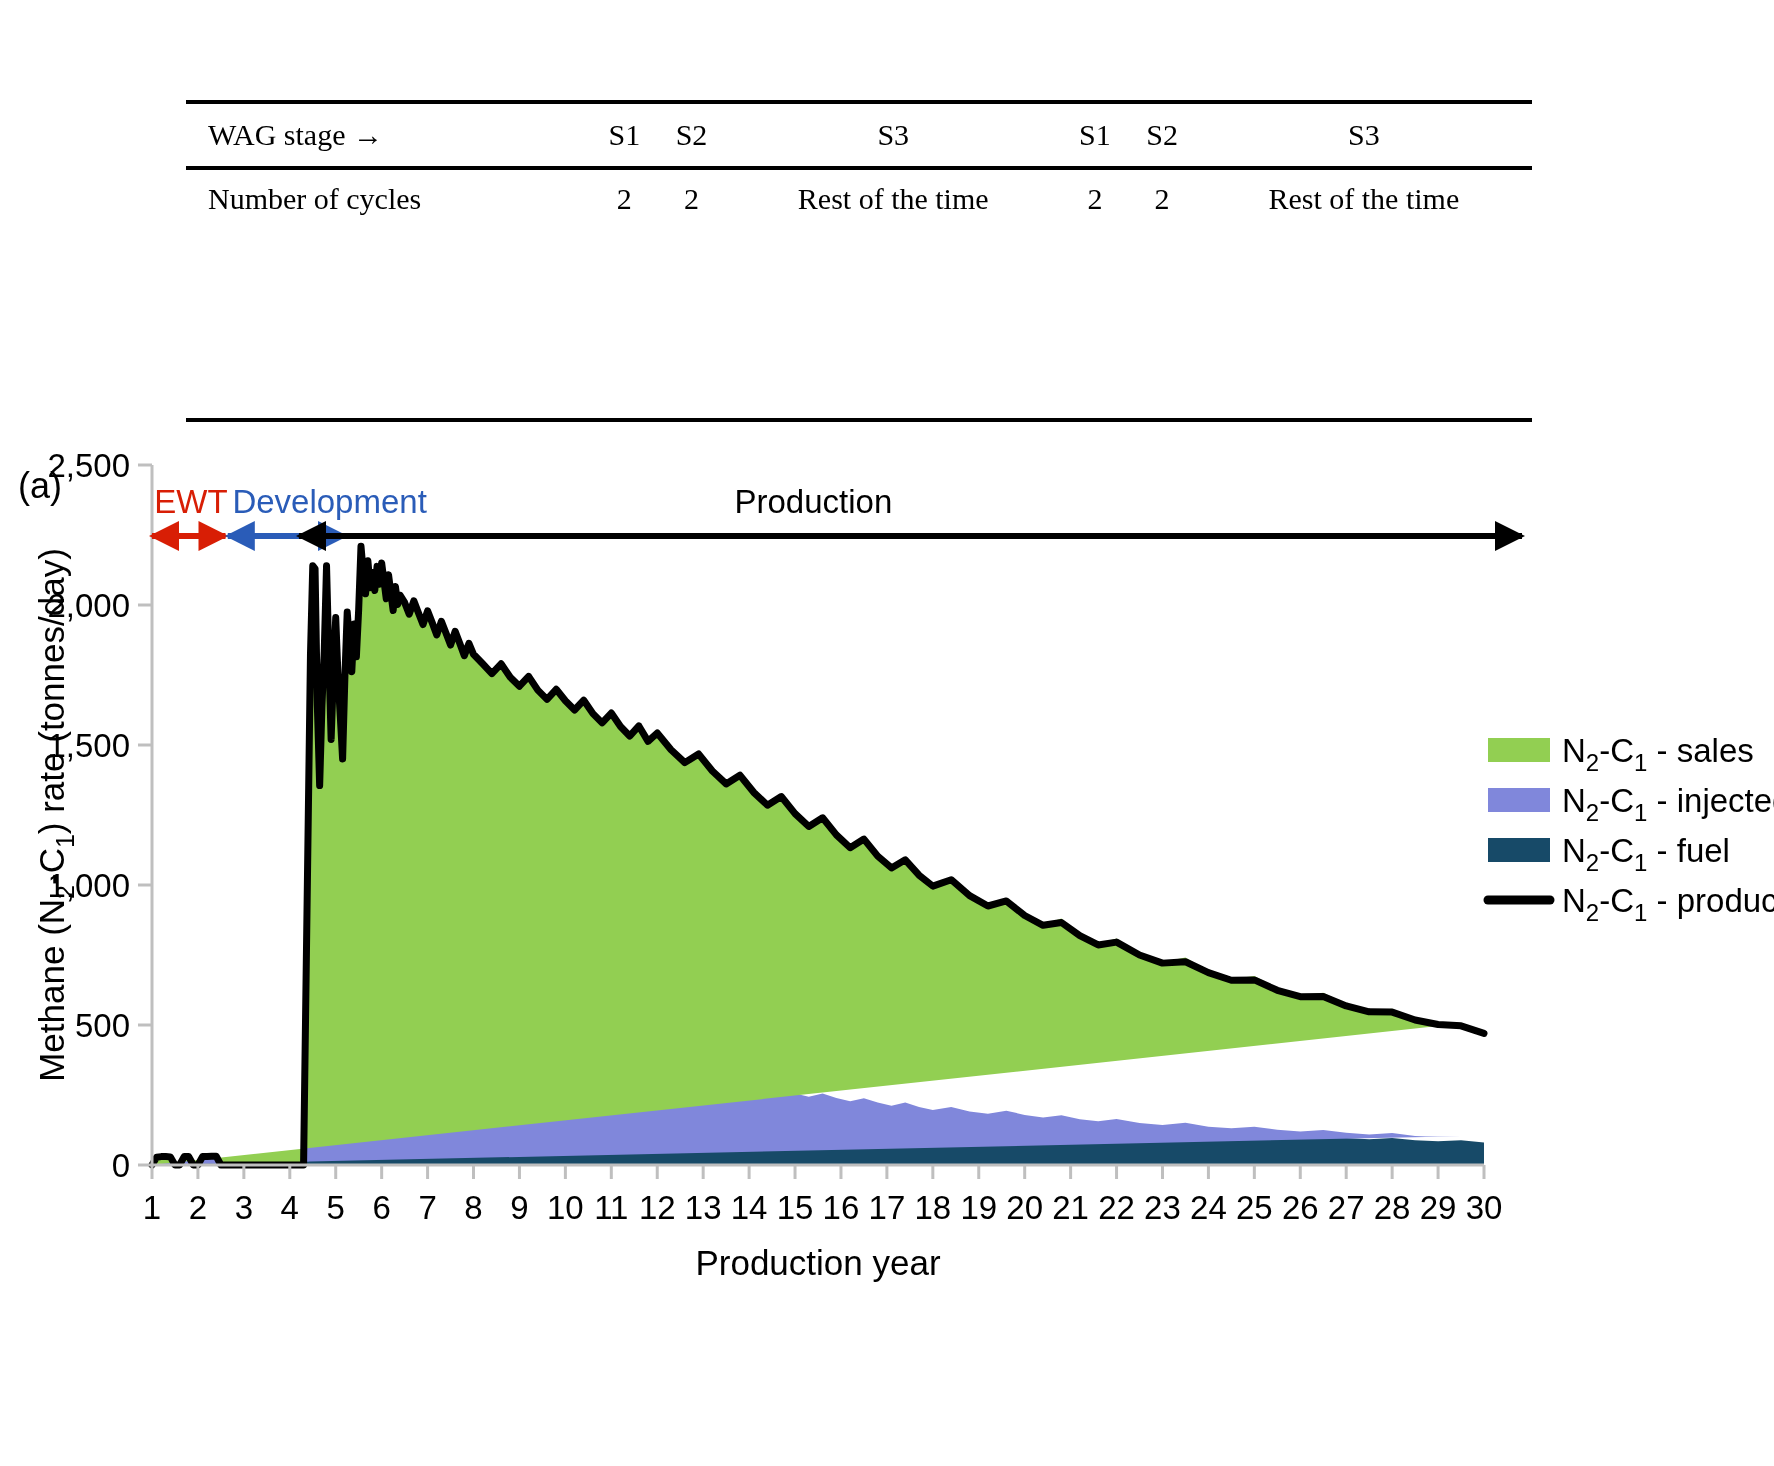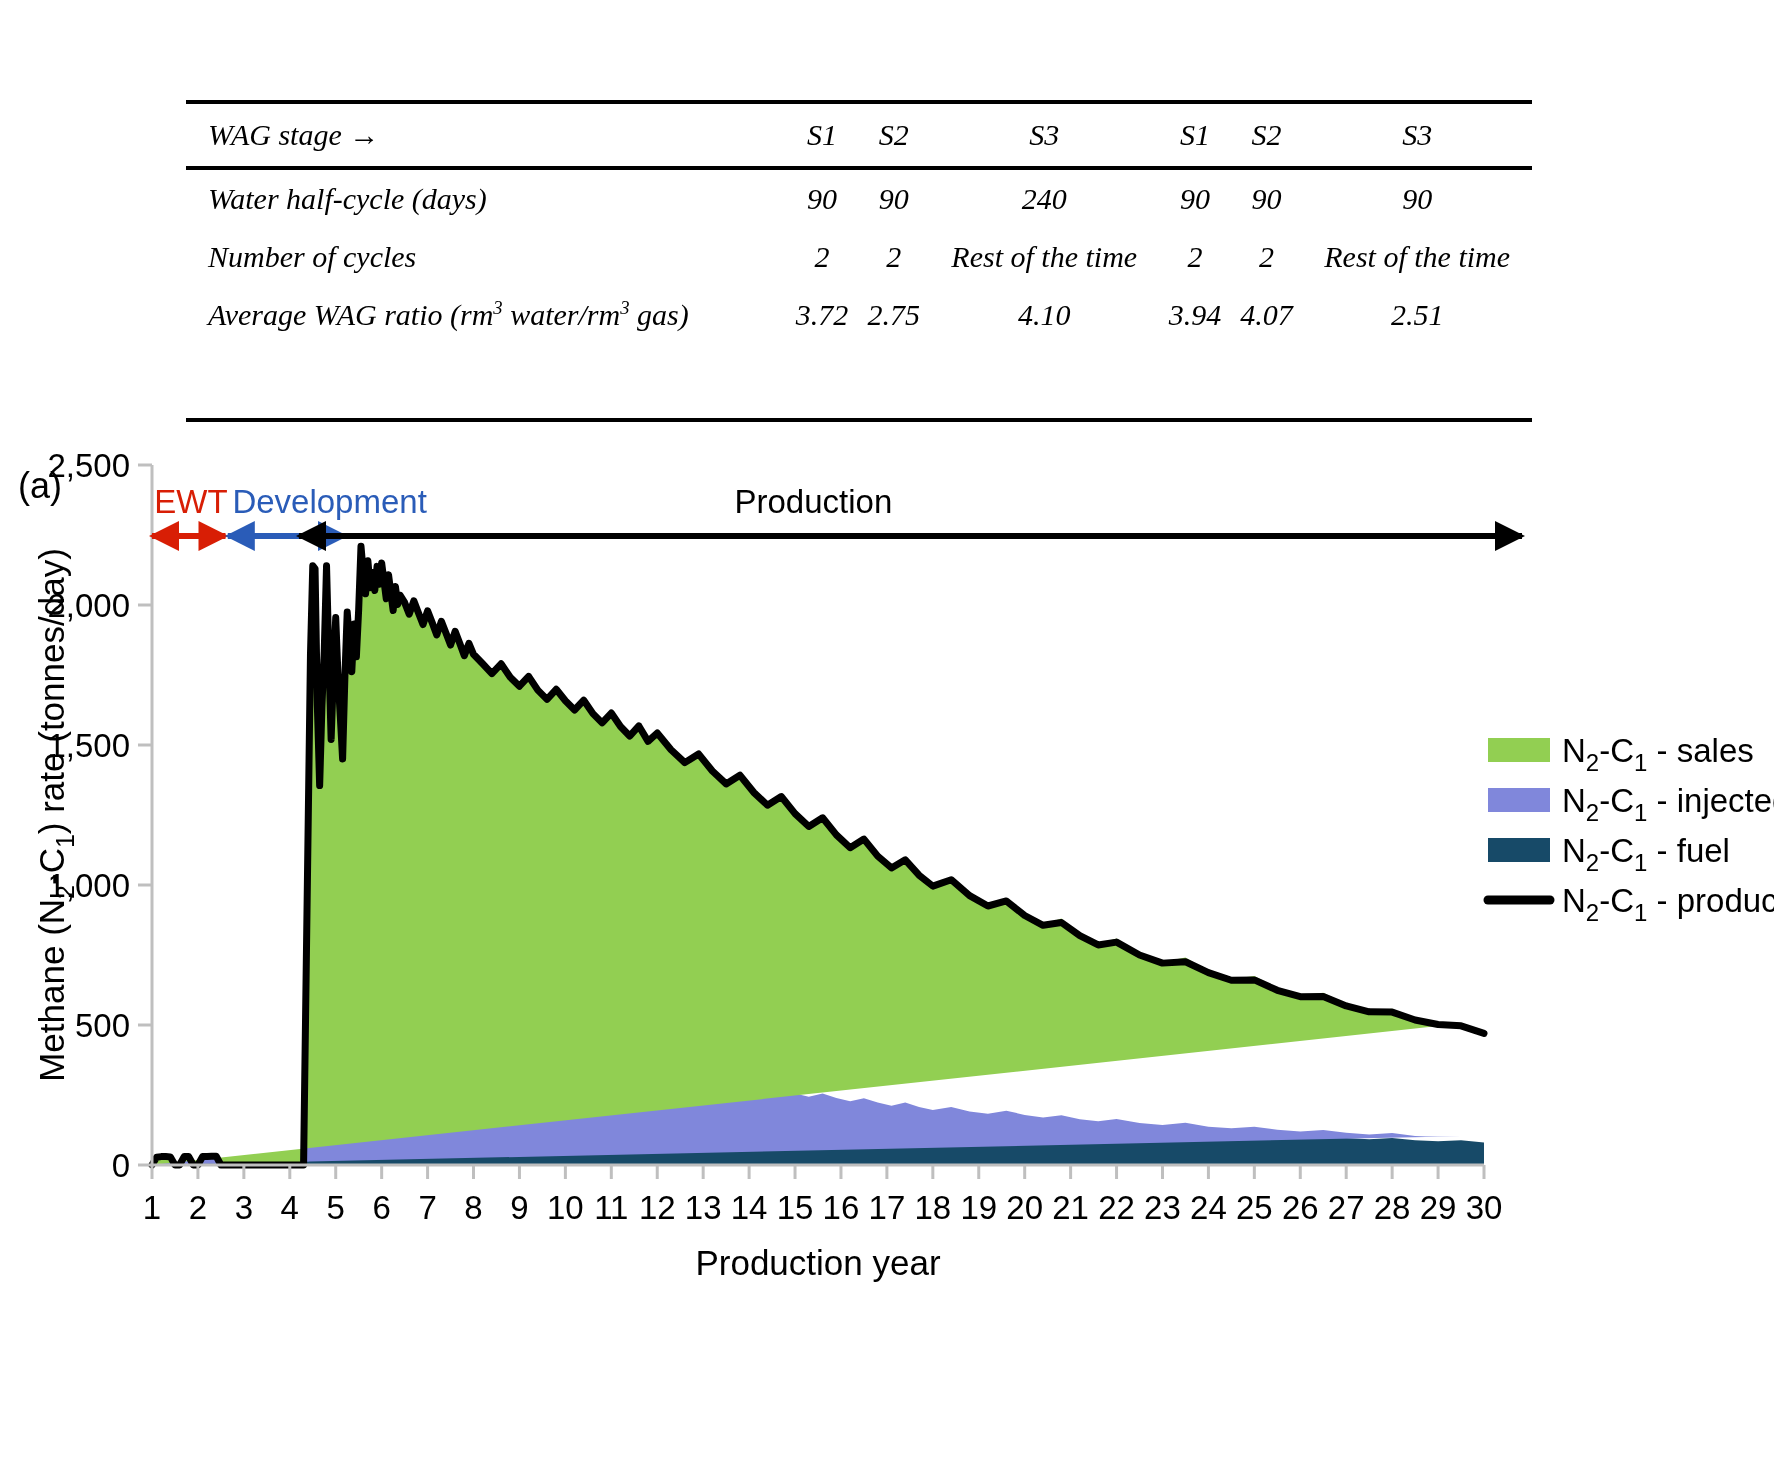--- a/index.html
+++ b/index.html
@@ -26,21 +26,20 @@
     width: 100%;
     font-family: "Liberation Serif", serif;
     font-size: 30px;
     color: #000;
   }
   table.wag td, table.wag th {
     padding: 12px 4px;
     font-weight: normal;
     text-align: center;
     white-space: nowrap;
-    font-style: italic;
   }
   table.wag td.rowlabel, table.wag th.rowlabel {
     text-align: left;
     padding-left: 22px;
   }
   tr.head-row { border-top: 4px solid #000; border-bottom: 4px solid #000; }
   tr.head-row th { padding-top: 14px; padding-bottom: 14px; }
   tbody tr.last-row td { padding-bottom: 16px; }
   #table-bottom-rule {
     position: absolute;
@@ -84,45 +83,27 @@
         <th>S1</th>
         <th>S2</th>
         <th>S3</th>
         <th>S1</th>
         <th>S2</th>
         <th>S3</th>
       </tr>
     </thead>
     <tbody>
       <tr>
-        <td class="rowlabel">Water half-cycle (days)</td>
-        <td>90</td>
-        <td>90</td>
-        <td>240</td>
-        <td>90</td>
-        <td>90</td>
-        <td>90</td>
-      </tr>
-      <tr>
         <td class="rowlabel">Number of cycles</td>
         <td>2</td>
         <td>2</td>
         <td>Rest of the time</td>
         <td>2</td>
         <td>2</td>
         <td>Rest of the time</td>
-      </tr>
-      <tr class="last-row">
-        <td class="rowlabel"><span>Average WAG ratio (rm</span><sup>3</sup><span> water/rm</span><sup>3</sup><span> gas)</span></td>
-        <td>3.72</td>
-        <td>2.75</td>
-        <td>4.10</td>
-        <td>3.94</td>
-        <td>4.07</td>
-        <td>2.51</td>
       </tr>
     </tbody>
   </table>
 </div>
 <div id="table-bottom-rule"></div>
 
 <div id="figure">
   <div id="panel-label">(a)</div>
   <svg id="chart-svg" width="1774" height="1026">
       <path d="M 152 725 L 152.00 725.00 L 156.59 719.40 L 161.19 718.84 L 165.78 718.84 L 170.37 719.12 L 174.97 725.00 L 179.56 725.00 L 184.15 718.84 L 188.74 718.84 L 193.34 725.00 L 197.93 725.00 L 202.52 718.84 L 207.12 718.84 L 211.71 718.56 L 216.30 718.56 L 220.90 725.00 L 225.49 725.00 L 234.68 725.00 L 243.86 725.00 L 266.83 725.00 L 289.79 725.00 L 303.57 725.00 L 310.46 691.40 L 312.76 660.60 L 315.06 655.00 L 317.35 669.00 L 319.65 680.20 L 321.94 655.00 L 324.24 649.40 L 326.54 641.00 L 328.83 655.00 L 331.13 669.00 L 333.43 652.20 L 335.72 638.20 L 338.02 652.20 L 340.32 660.60 L 342.61 669.00 L 344.91 655.00 L 347.21 641.00 L 349.50 649.40 L 351.80 657.80 L 354.10 643.80 L 356.39 655.00 L 358.69 641.00 L 360.99 632.60 L 363.28 641.00 L 365.58 646.60 L 367.88 635.40 L 370.17 643.80 L 372.47 638.20 L 374.77 643.80 L 377.06 635.40 L 379.36 641.00 L 381.66 632.60 L 383.95 638.20 L 386.25 643.80 L 388.54 635.40 L 390.84 641.00 L 393.14 646.60 L 395.43 638.20 L 397.73 643.80 L 400.03 641.00 L 404.62 642.40 L 409.21 645.20 L 413.81 641.00 L 418.40 643.80 L 422.99 646.60 L 427.59 642.40 L 432.18 645.20 L 436.77 648.00 L 441.37 643.80 L 445.96 646.60 L 450.55 649.40 L 455.14 645.20 L 459.74 648.00 L 464.33 650.80 L 468.92 648.00 L 473.52 649.96 L 482.70 651.64 L 491.89 653.60 L 501.08 651.64 L 510.26 654.44 L 519.45 655.56 L 528.63 653.60 L 537.82 656.40 L 547.01 657.80 L 556.19 655.56 L 565.38 657.80 L 574.57 659.20 L 583.75 657.24 L 592.94 659.76 L 602.12 661.16 L 611.31 659.20 L 620.50 661.72 L 629.68 663.40 L 638.87 661.16 L 648.06 663.96 L 657.24 662.00 L 671.02 664.80 L 684.80 666.76 L 698.58 664.80 L 712.36 667.60 L 726.14 669.56 L 739.92 667.60 L 753.70 670.40 L 767.48 672.36 L 781.26 670.40 L 795.03 673.20 L 808.81 675.16 L 822.59 673.20 L 836.37 676.00 L 850.15 677.96 L 863.93 676.00 L 877.71 678.80 L 891.49 680.76 L 905.27 678.80 L 919.05 681.60 L 932.83 683.56 L 951.20 681.60 L 969.57 684.40 L 987.94 685.80 L 1006.32 683.56 L 1024.69 686.36 L 1043.06 688.04 L 1061.43 686.36 L 1079.81 689.16 L 1098.18 690.28 L 1116.55 688.60 L 1139.52 691.40 L 1162.48 692.52 L 1185.45 690.84 L 1208.41 693.64 L 1231.38 694.76 L 1254.34 693.64 L 1277.31 695.88 L 1300.28 697.00 L 1323.24 695.88 L 1346.21 698.12 L 1369.17 699.24 L 1392.14 698.12 L 1415.10 700.36 L 1438.07 701.20 L 1461.03 700.36 L 1484.00 702.60 L 1484.00 725.00 L 1461.03 725.00 L 1438.07 725.00 L 1415.10 725.00 L 1392.14 725.00 L 1369.17 725.00 L 1346.21 725.00 L 1323.24 725.00 L 1300.28 725.00 L 1277.31 725.00 L 1254.34 725.00 L 1231.38 725.00 L 1208.41 725.00 L 1185.45 725.00 L 1162.48 725.00 L 1139.52 725.00 L 1116.55 725.00 L 1098.18 725.00 L 1079.81 725.00 L 1061.43 725.00 L 1043.06 725.00 L 1024.69 725.00 L 1006.32 725.00 L 987.94 725.00 L 969.57 725.00 L 951.20 725.00 L 932.83 725.00 L 919.05 725.00 L 905.27 725.00 L 891.49 725.00 L 877.71 725.00 L 863.93 725.00 L 850.15 725.00 L 836.37 725.00 L 822.59 725.00 L 808.81 725.00 L 795.03 725.00 L 781.26 725.00 L 767.48 725.00 L 753.70 725.00 L 739.92 725.00 L 726.14 725.00 L 712.36 725.00 L 698.58 725.00 L 684.80 725.00 L 671.02 725.00 L 657.24 725.00 L 648.06 725.00 L 638.87 725.00 L 629.68 725.00 L 620.50 725.00 L 611.31 725.00 L 602.12 725.00 L 592.94 725.00 L 583.75 725.00 L 574.57 725.00 L 565.38 725.00 L 556.19 725.00 L 547.01 725.00 L 537.82 725.00 L 528.63 725.00 L 519.45 725.00 L 510.26 725.00 L 501.08 725.00 L 491.89 725.00 L 482.70 725.00 L 473.52 725.00 L 468.92 725.00 L 464.33 725.00 L 459.74 725.00 L 455.14 725.00 L 450.55 725.00 L 445.96 725.00 L 441.37 725.00 L 436.77 725.00 L 432.18 725.00 L 427.59 725.00 L 422.99 725.00 L 418.40 725.00 L 413.81 725.00 L 409.21 725.00 L 404.62 725.00 L 400.03 725.00 L 397.73 725.00 L 395.43 725.00 L 393.14 725.00 L 390.84 725.00 L 388.54 725.00 L 386.25 725.00 L 383.95 725.00 L 381.66 725.00 L 379.36 725.00 L 377.06 725.00 L 374.77 725.00 L 372.47 725.00 L 370.17 725.00 L 367.88 725.00 L 365.58 725.00 L 363.28 725.00 L 360.99 725.00 L 358.69 725.00 L 356.39 725.00 L 354.10 725.00 L 351.80 725.00 L 349.50 725.00 L 347.21 725.00 L 344.91 725.00 L 342.61 725.00 L 340.32 725.00 L 338.02 725.00 L 335.72 725.00 L 333.43 725.00 L 331.13 725.00 L 328.83 725.00 L 326.54 725.00 L 324.24 725.00 L 321.94 725.00 L 319.65 725.00 L 317.35 725.00 L 315.06 725.00 L 312.76 725.00 L 310.46 725.00 L 303.57 725.00 L 289.79 725.00 L 266.83 725.00 L 243.86 725.00 L 234.68 725.00 L 225.49 725.00 L 220.90 725.00 L 216.30 725.00 L 211.71 725.00 L 207.12 725.00 L 202.52 725.00 L 197.93 725.00 L 193.34 725.00 L 188.74 725.00 L 184.15 725.00 L 179.56 725.00 L 174.97 725.00 L 170.37 725.00 L 165.78 725.00 L 161.19 725.00 L 156.59 725.00 L 152.00 725.00 Z" fill="#174A68" stroke="none"></path>

